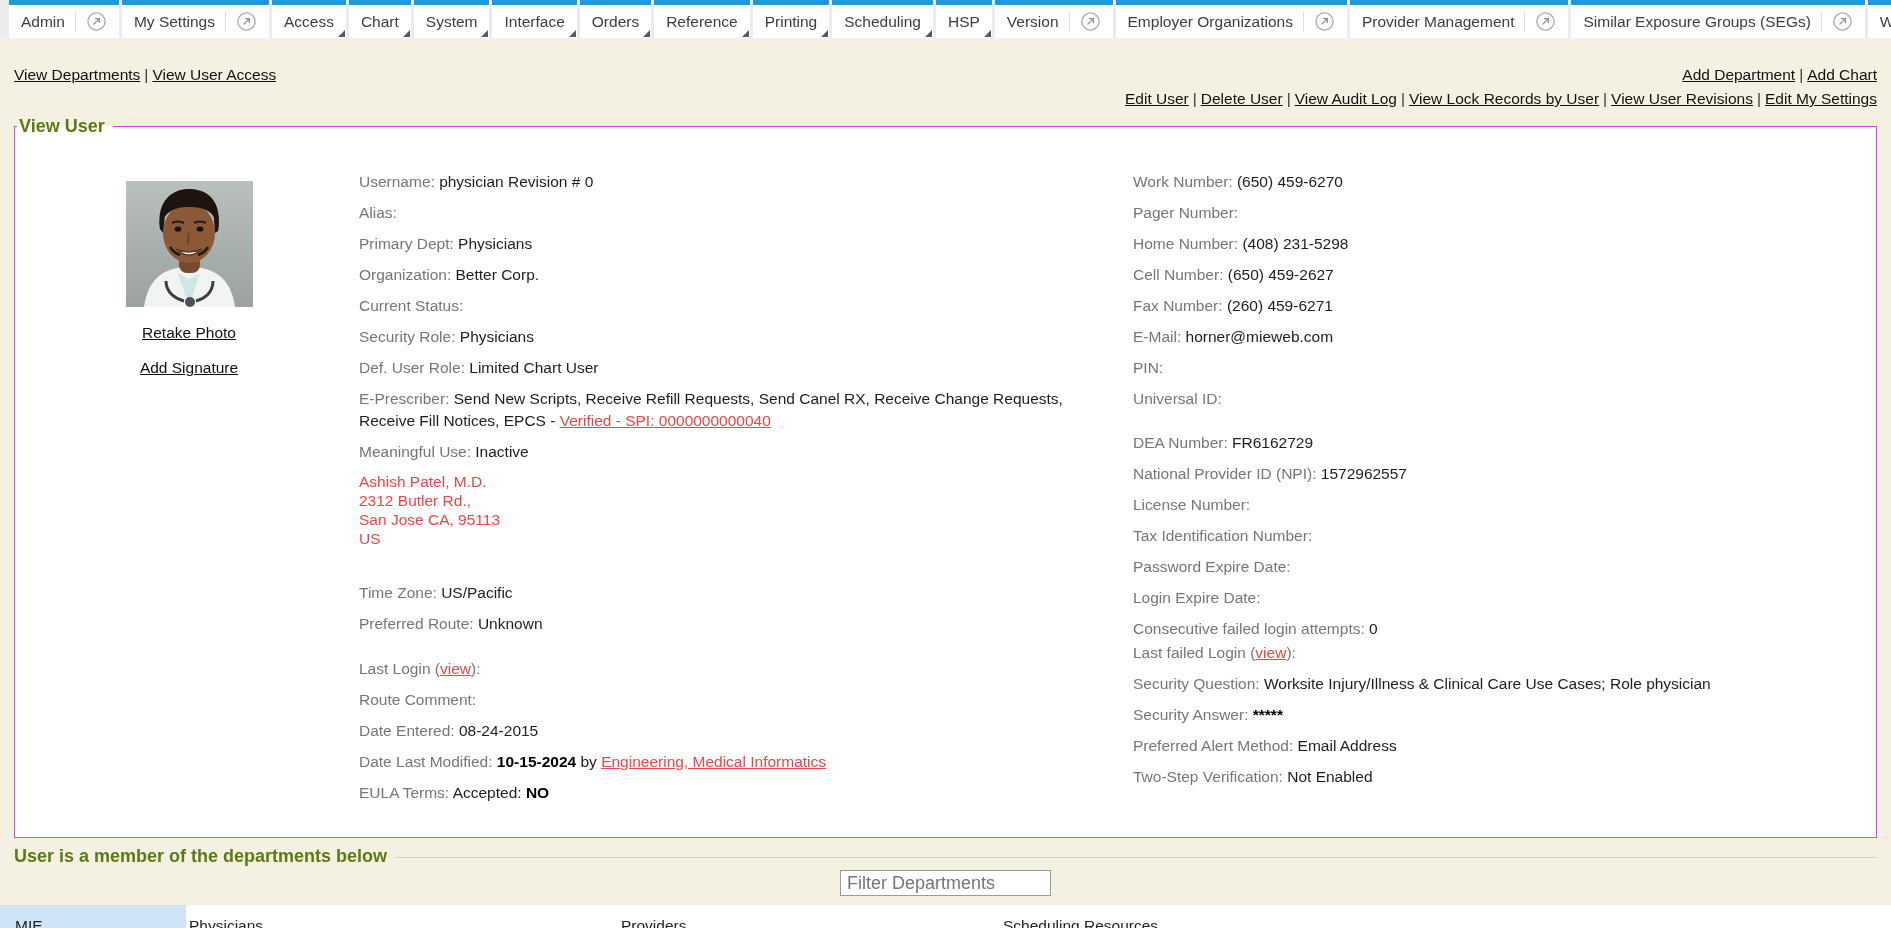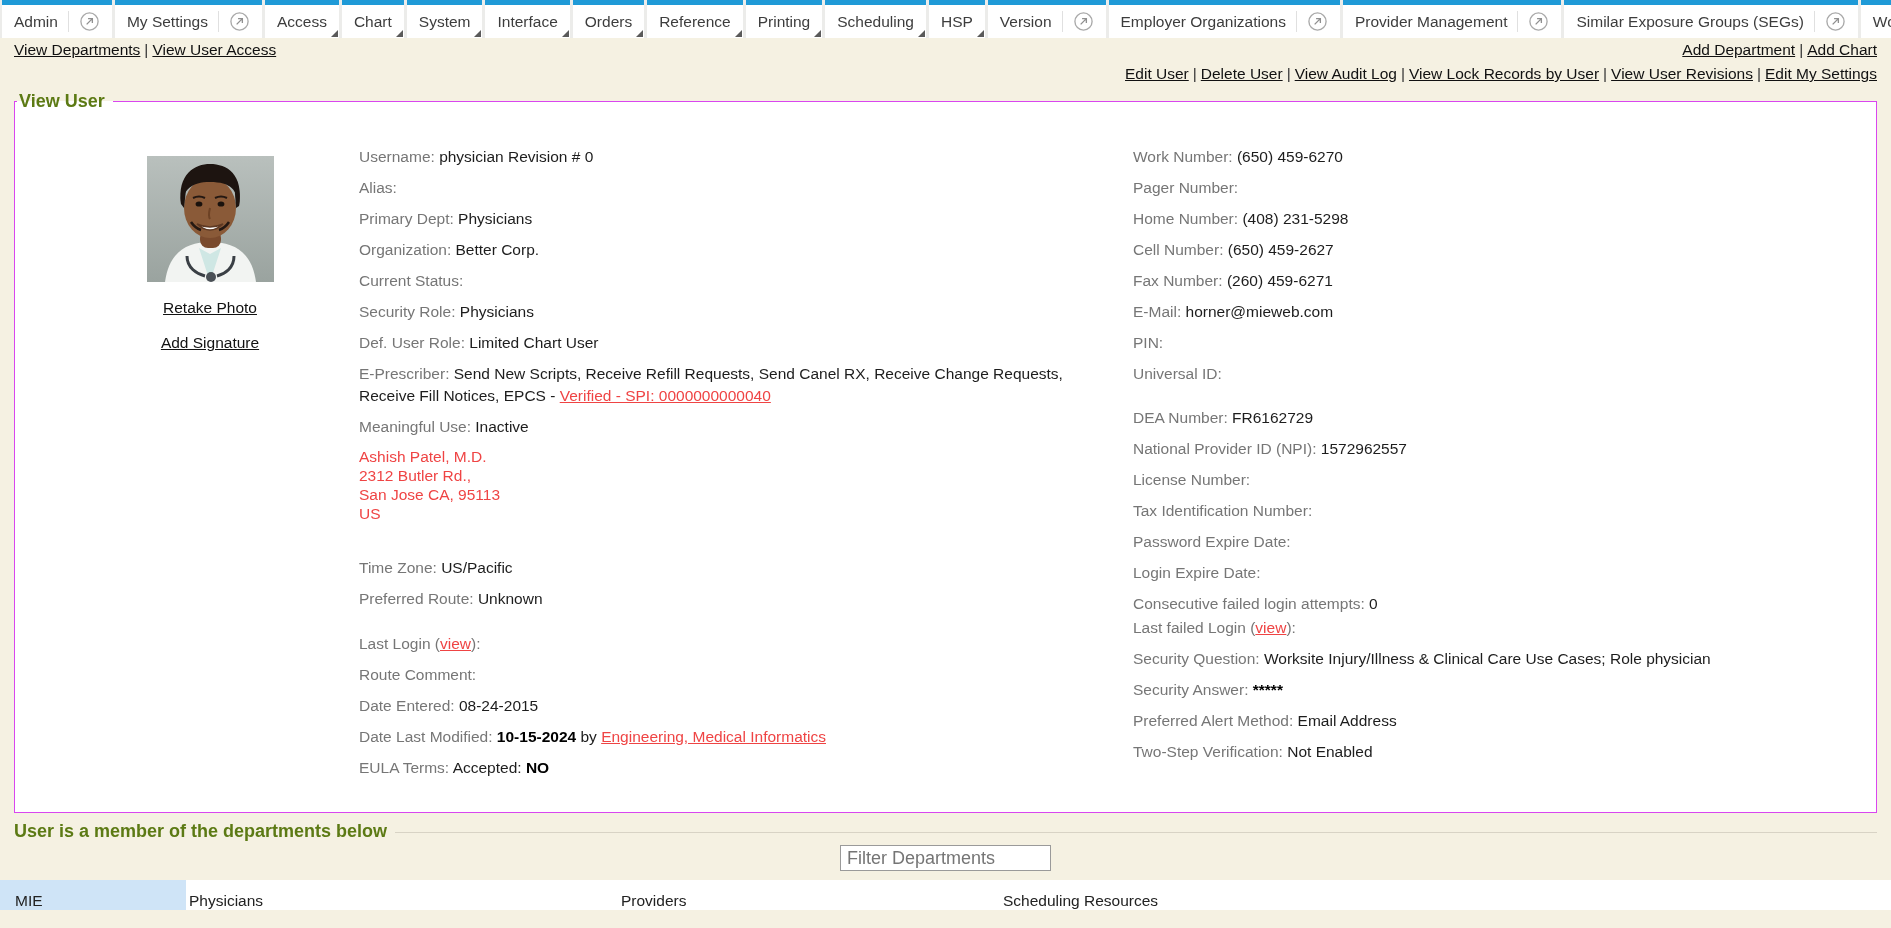--- a/index.html
+++ b/index.html
@@ -6,54 +6,54 @@
   html,body { margin:0; padding:0; }
   body {
     width:1891px; height:928px; overflow:hidden;
     background:var(--page-bg,#f5f1e2);
     font-family:"Liberation Sans", sans-serif;
     color:#222;
   }
   
   .nav {
     height:38px; background:#ececea; display:flex; align-items:stretch;
-    gap:3px; padding-left:2px; white-space:nowrap; overflow:hidden;
+    gap:3px; padding-left:9px; white-space:nowrap; overflow:hidden;
   }
   .tab {
     background:#fff; border-top:5px solid var(--accent,#1f9ad7);
     display:flex; align-items:center; padding:0 12px;
     font-size:15.5px; color:#3d3d3d; position:relative; cursor:pointer;
   }
   .tab .corner {
     position:absolute; right:1px; bottom:1px; width:0; height:0;
     border-left:7px solid transparent; border-bottom:7px solid #5a5a5a;
   }
   .tab .ext {
     margin-left:10px; padding-left:10px; border-left:1px solid #e0e0e0;
     display:flex; align-items:center;
   }
   
   .linkbar {
     margin:0 14px; display:flex; justify-content:space-between;
     font-size:15.5px; line-height:19px;
   }
-  .linkbar.first { margin-top:2px; }
+  .linkbar.first { margin-top:27px; }
   .linkbar.second { margin-top:5px; justify-content:flex-end; }
   .lnk { text-decoration:underline; color:#111; cursor:pointer; }
   .sep { color:#333; padding:0 4px; }
   
   fieldset.view-user {
     margin:8px 14px 0; border:1px solid #d946ef; background:#fff;
     height:722px; position:relative; padding:0;
   }
   legend, .legend-text {
     color:var(--legend-green,#5c7a14); font-size:18px; font-weight:bold;
   }
   fieldset.view-user legend { margin-left:2px; padding:0 8px 0 2px; }
-  .photo-block { position:absolute; left:129px; top:44px; width:132px; text-align:center; }
+  .photo-block { position:absolute; left:108px; top:44px; width:132px; text-align:center; }
   .photo-frame { width:127px; height:126px; margin:0 auto; display:block; }
   .photo-link { display:block; margin-top:17px; font-size:15.5px; }
   .col { position:absolute; top:34px; width:780px; }
   .col.left  { left:344px; }
   .col.right { left:1118px; }
   .frow { font-size:15.5px; line-height:22px; margin-bottom:9px; }
   .frow span.l { color:#767676; }
   .frow span.v { color:#1d1d1d; }
   .frow span.b { color:#000; font-weight:bold; }
   .frow span.a { color:#ef4444; text-decoration:underline; cursor:pointer; }

